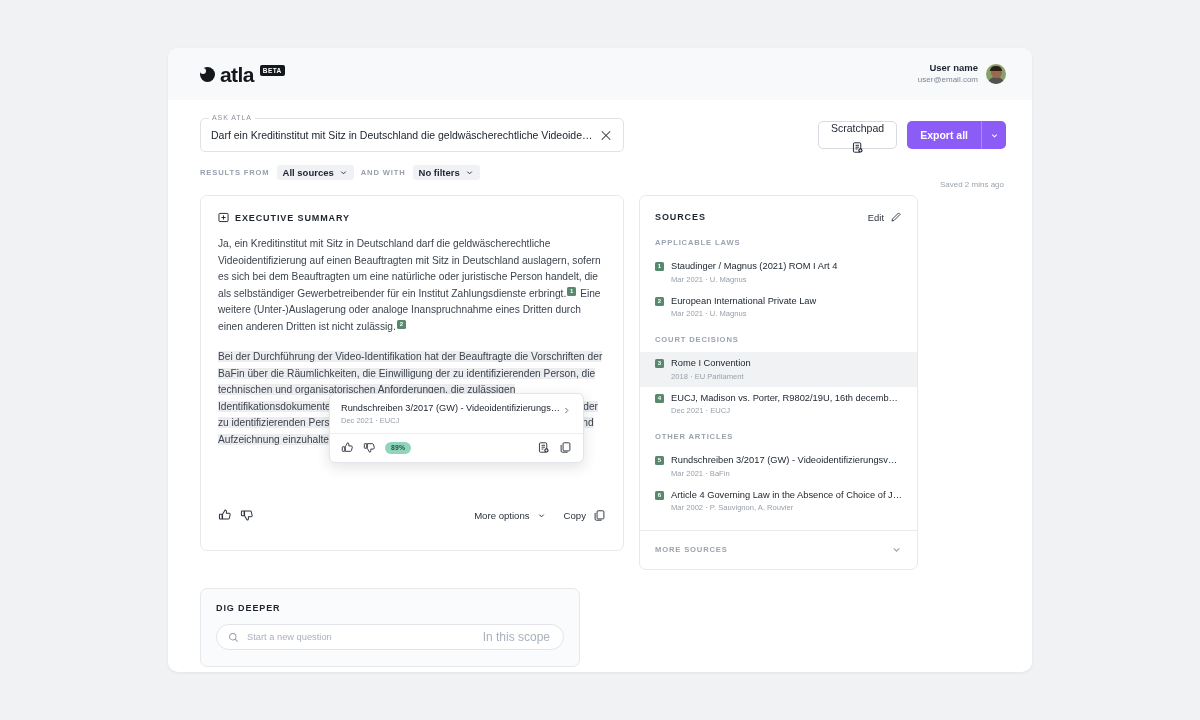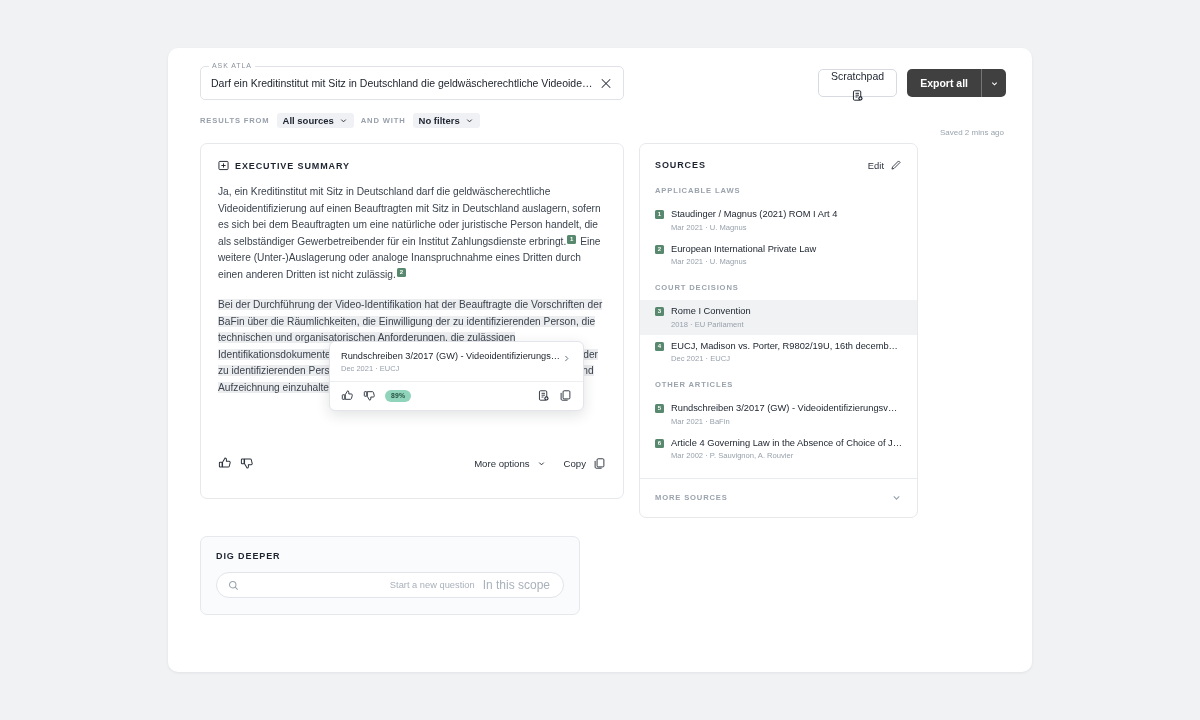--- a/index.html
+++ b/index.html
@@ -103,21 +103,21 @@
   .ask-clear::before { transform: rotate(45deg); }
   .ask-clear::after  { transform: rotate(-45deg); }
 
   .actions { display: flex; align-items: center; gap: 10px; padding-top: 3px; }
   .btn-scratchpad {
     height: 28px; border: 1px solid #d7dbe1; border-radius: 5px; background: #fff;
     display: flex; align-items: center; gap: 7px; padding: 0 12px;
     font-size: 10.5px; font-weight: 500; color: #1d2430; cursor: pointer; flex-direction: column;
   }
   .btn-export {
-    height: 28px; border-radius: 5px; background: #404040;
+    height: 28px; border-radius: 5px; background: #8b5cf6;
     display: flex; align-items: center; cursor: pointer; overflow: hidden;
   }
   .btn-export .lbl {
     padding: 0 13px; font-size: 10.5px; font-weight: 600; color: #fff;
   }
   .btn-export .sep { width: 1px; height: 28px; background: rgba(255,255,255,.28); }
   .btn-export .caret {
     width: 24px; display: flex; align-items: center; justify-content: center;
   }
 
@@ -213,21 +213,21 @@
   }
   .dig-title {
     font-size: 9px; font-weight: 700; letter-spacing: .9px;
     color: #1d2430; margin-bottom: 11px;
   }
   .dig-input {
     height: 26px; background: #fff; border: 1px solid #e2e4e9; border-radius: 13px;
     display: flex; align-items: center; gap: 8px; padding: 0 13px 0 11px;
     cursor: text;
   }
-  .dig-ph { flex: 1; font-size: 9.3px; color: #a9b1bb; text-align: right; }
+  .dig-ph { flex: 1; font-size: 9.3px; color: #a9b1bb; }
   .dig-scope { font-size: 12px; color: #a9b1bb; }
 
   
   .sources-card { padding: 15px 0 0 0; }
   .src-head {
     display: flex; align-items: center; padding: 0 15px; margin-bottom: 15px;
   }
   .src-head-title {
     font-size: 9px; font-weight: 700; letter-spacing: .9px; color: #1d2430;
   }
@@ -264,20 +264,38 @@
   }
   .more-sources .chev { margin-left: auto; }
 
   svg { display: block; }
 </style>
 </head>
 <body>
 
 <div class="app-window">
 
+  <div class="topbar">
+    <div class="logo">
+      <span class="logo-mark"></span>
+      <span class="logo-word">atla</span>
+      <span class="logo-beta">BETA</span>
+    </div>
+    <div class="user-block">
+      <div class="user-text">
+        <div class="user-name">User name</div>
+        <div class="user-mail">user@email.com</div>
+      </div>
+      <div class="avatar">
+        <span class="body"></span>
+        <span class="face"></span>
+        <span class="hair"></span>
+      </div>
+    </div>
+  </div>
 
   <div class="query-zone">
     <div class="query-row">
 
       <div class="ask-field">
         <span class="ask-legend">ASK ATLA</span>
         <span class="ask-value" title="Darf ein Kreditinstitut mit Sitz in Deutschland die geldwäscherechtliche Videoidentifizie...">Darf ein Kreditinstitut mit Sitz in Deutschland die geldwäscherechtliche Videoidentifizie...</span>
         <span class="ask-clear"></span>
       </div>
 

